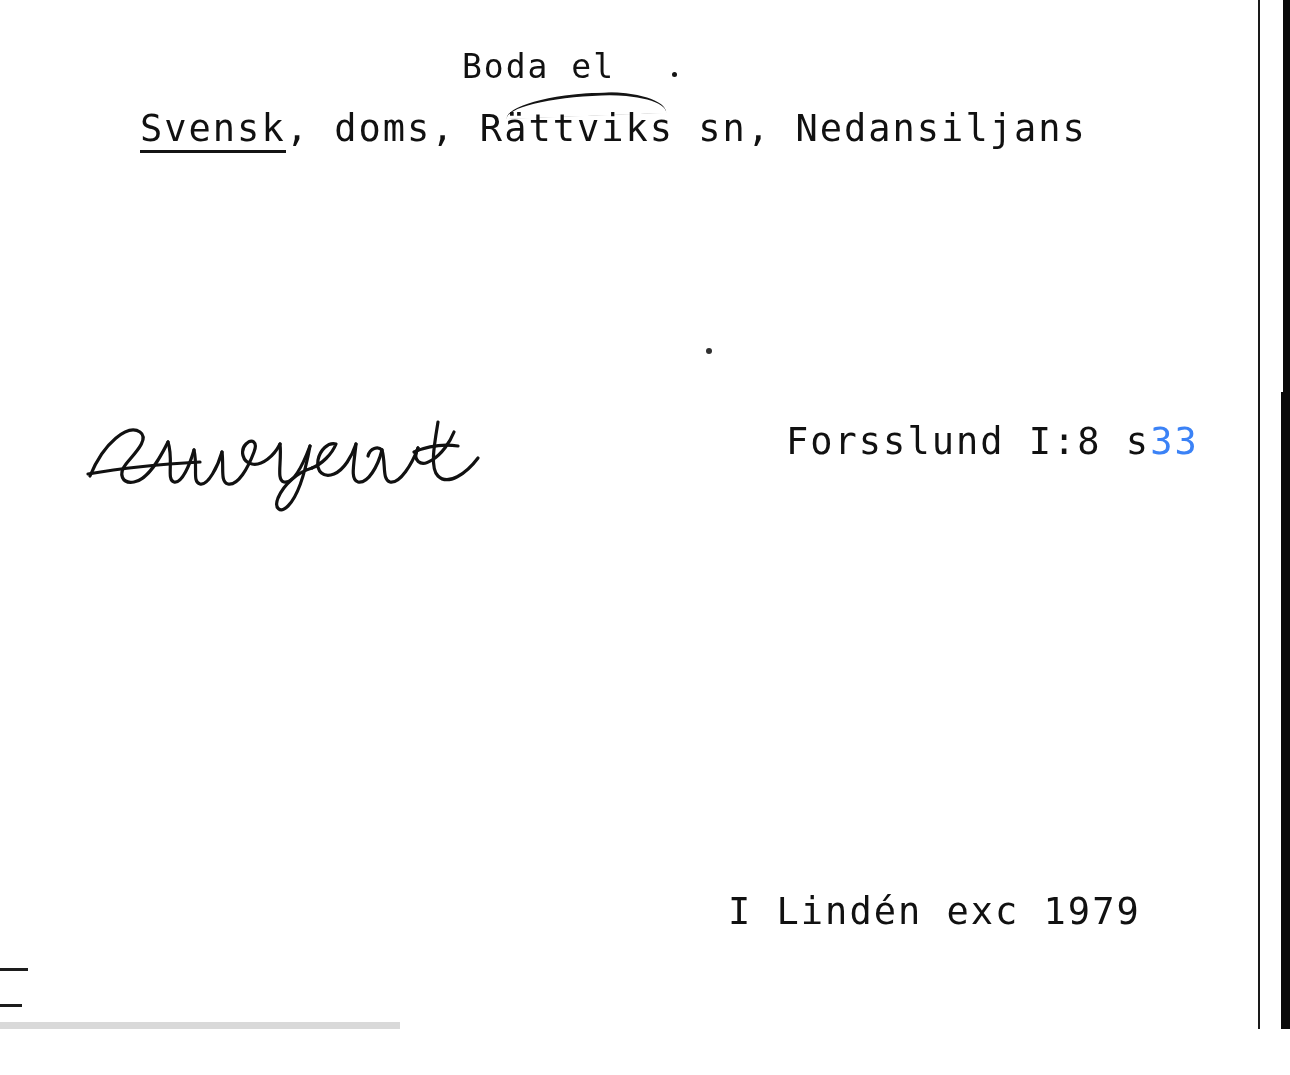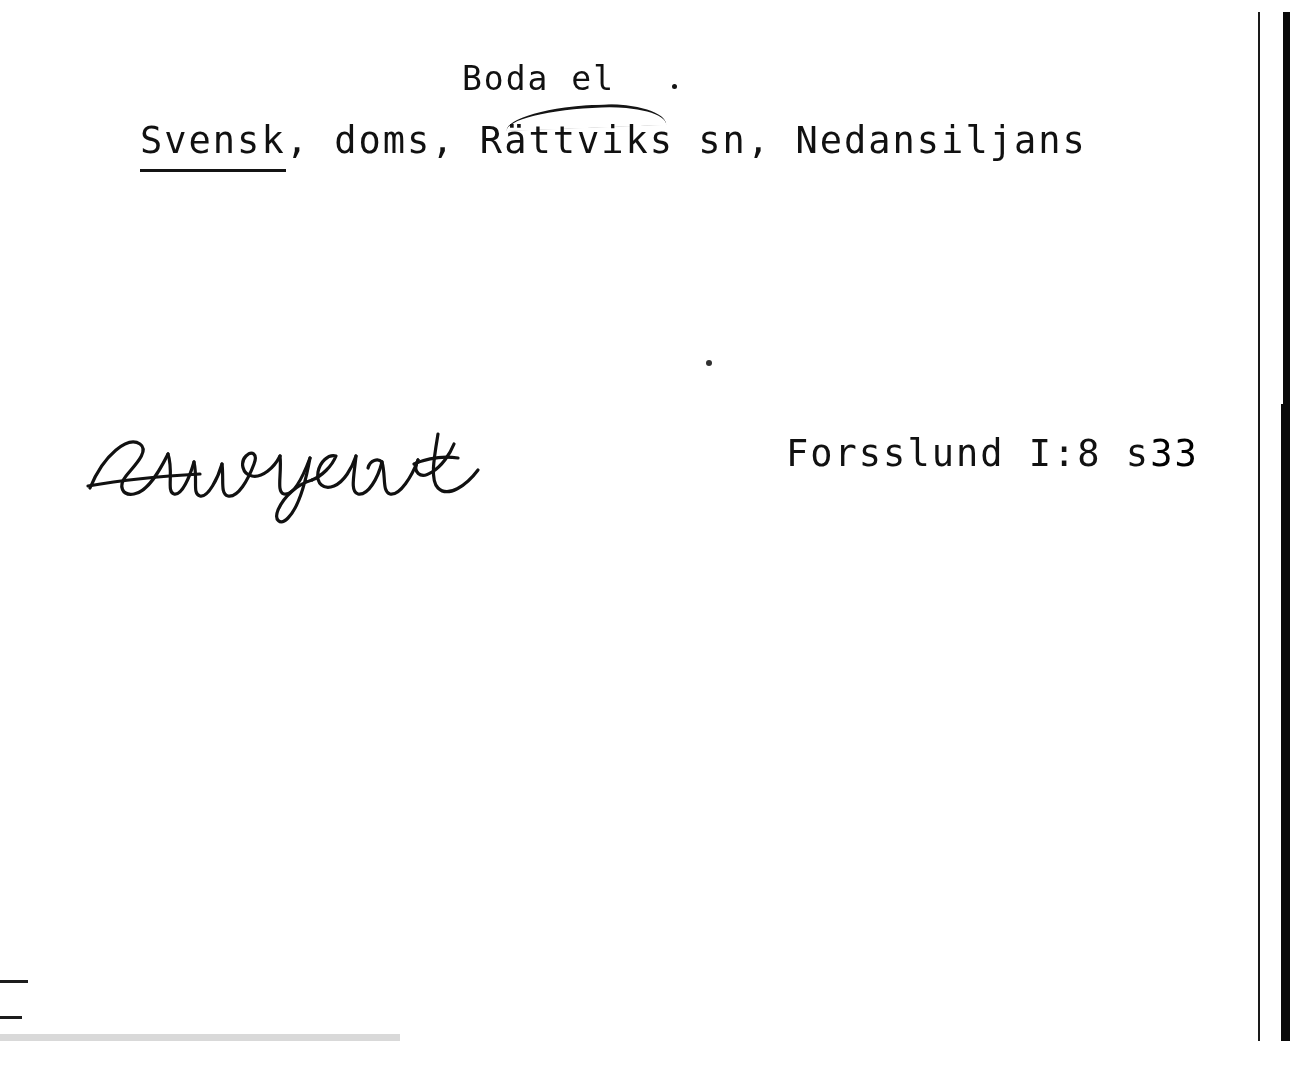--- a/index.html
+++ b/index.html
@@ -8,21 +8,20 @@
     background: #ffffff;
   }
   #card {
     position: relative;
     width: 1290px;
     height: 1029px;
     background: #ffffff;
     overflow: hidden;
     font-family: "DejaVu Sans Mono", "Liberation Mono", monospace;
     color: #0d0d0d;
-    margin-top: 12px;
   }
 
   
   .typed {
     position: absolute;
     font-family: "DejaVu Sans Mono", "Liberation Mono", monospace;
     font-size: 37px;
     letter-spacing: 2px;
     white-space: pre;
     color: #111111;
@@ -53,21 +52,21 @@
     background: #141414;
     border-radius: 50%;
   }
 
   #line-main {
     left: 140px;
     top: 107px;
   }
   #line-main .underlined {
     border-bottom: 3px solid #141414;
-    padding-bottom: 7px;
+    padding-bottom: 0;
   }
 
   #line-second {
     left: 790px;
     top: 182px;
   }
 
   #stray-dot {
     position: absolute;
     left: 706px;
@@ -76,21 +75,21 @@
     height: 6px;
     background: #303030;
     border-radius: 50%;
   }
 
   #ref-line {
     left: 786px;
     top: 420px;
   }
   #ref-line .faded {
-    color: #000000;
+    color: #3b82f6;
   }
 
   #exc-line {
     left: 728px;
     top: 890px;
   }
 
   
   #handwriting {
     position: absolute;
@@ -195,20 +194,21 @@
       <path d="M336 50 C330 62 338 70 350 62 C360 56 368 44 372 34"></path>
       <path d="M356 24 C352 48 348 70 356 78 C366 88 384 76 396 60"></path>
       <path d="M332 54 C346 48 362 46 376 48"></path>
       <path d="M6 76 C40 70 80 66 118 64"></path>
     </g>
   </svg>
   <span id="handwriting-label">Svenskpojke</span>
 
   <div class="typed" id="ref-line"><span>Forsslund I:8 s</span><span class="faded">33</span></div>
 
+  <div class="typed" id="exc-line">I Lindén exc 1979</div>
 
   <div id="right-edge-line"></div>
   <div id="right-edge-thick"></div>
   <div id="right-edge-thick2"></div>
   <div id="bottom-edge-line"></div>
   <div id="left-mark-top"></div>
   <div id="left-mark-bottom"></div>
   <div id="left-grey-block"></div>
 
 </div>

